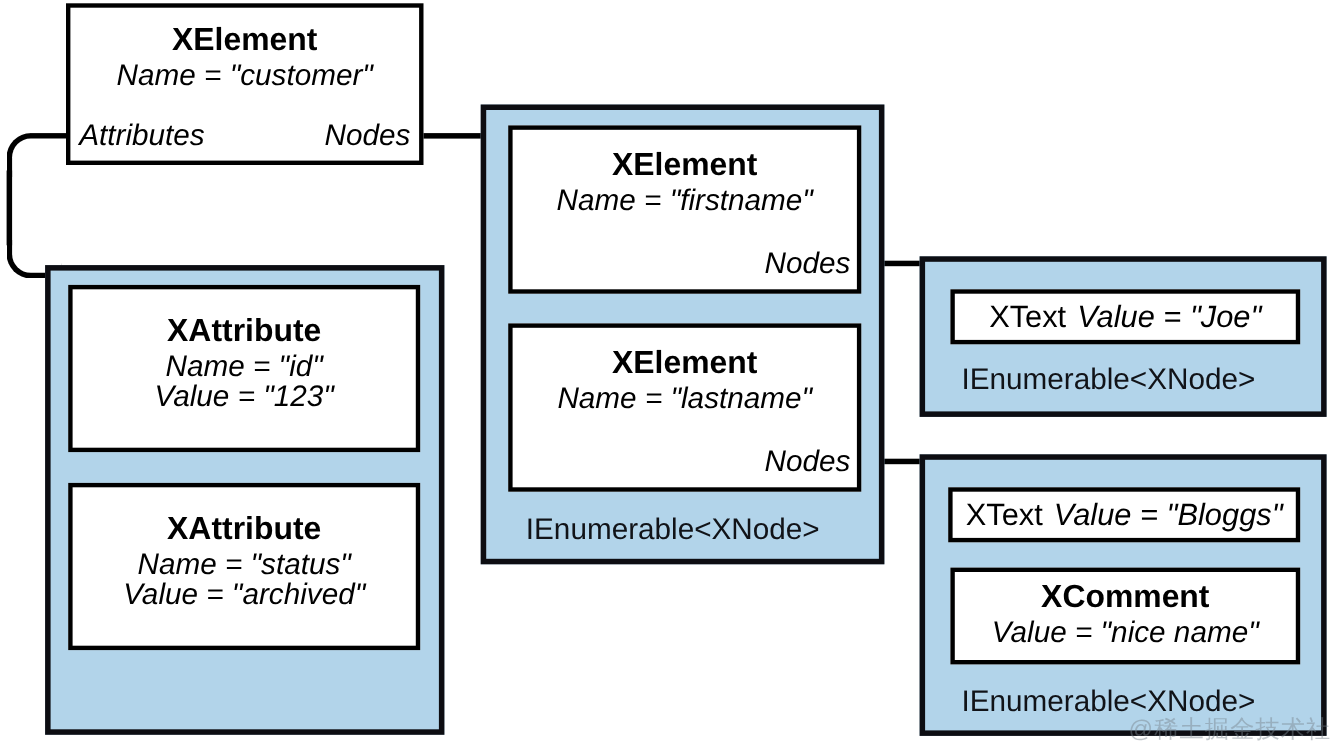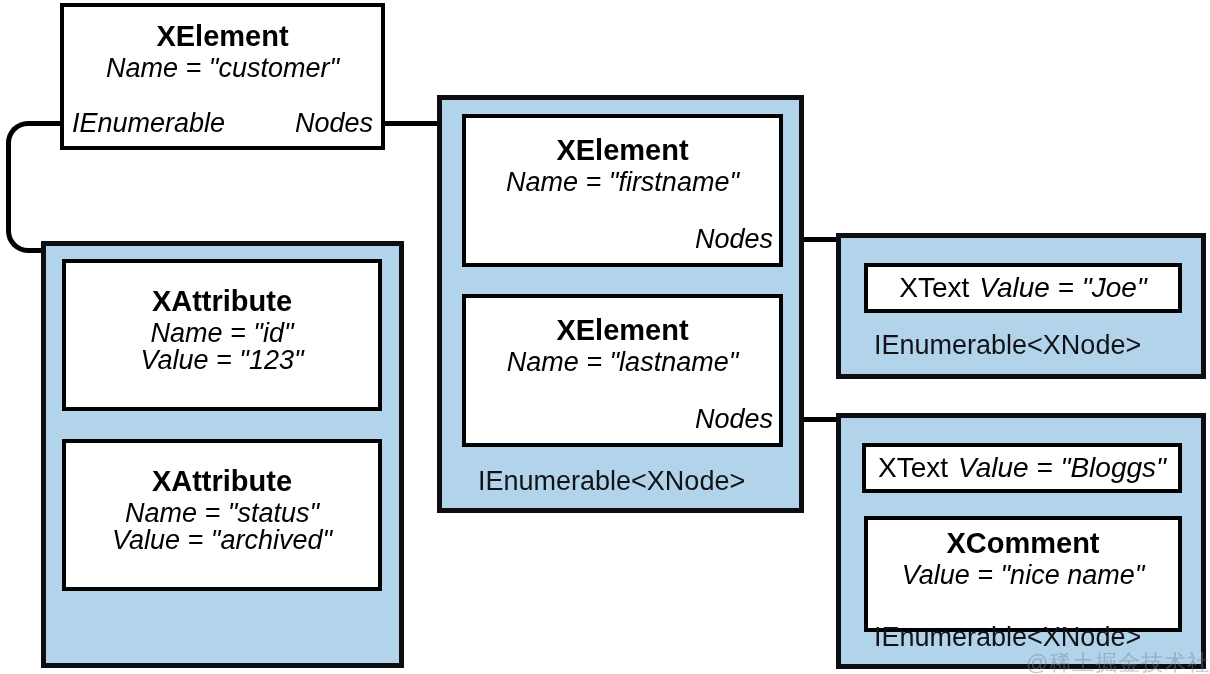--- a/index.html
+++ b/index.html
@@ -124,21 +124,21 @@
 
   <div class="conn conn-h" style="left:380px; top:121px; width:62px; height:5px;"></div>
 
   <div class="conn conn-h" style="left:778px; top:237px; width:62px; height:5px;"></div>
 
   <div class="conn conn-h" style="left:778px; top:417px; width:62px; height:5px;"></div>
 
   <div class="node" style="left:60px; top:3px; width:325px; height:147px;">
     <div class="node-title" style="position:absolute; left:0; right:0; top:15px; font-size:29px;">XElement</div>
     <div class="node-prop" style="position:absolute; left:0; right:0; top:48px; font-size:27px;">Name = "customer"</div>
-    <div class="anchor-left" style="left:8px; top:103px; font-size:27px;">IEnumerable</div>
+    <div class="anchor-left" style="left:8px; top:103px; font-size:27px;">Attributes</div>
     <div class="anchor-right" style="right:8px; top:103px; font-size:27px;">Nodes</div>
   </div>
 
   <div class="panel" style="left:41px; top:241px; width:363px; height:427px;">
   </div>
 
   <div class="node" style="left:62px; top:259px; width:320px; height:152px;">
     <div class="node-title" style="position:absolute; left:0; right:0; top:24px; font-size:29px;">XAttribute</div>
     <div class="node-prop" style="position:absolute; left:0; right:0; top:57px; font-size:27px;">Name = "id"</div>
     <div class="node-prop" style="position:absolute; left:0; right:0; top:84px; font-size:27px;">Value = "123"</div>
@@ -181,21 +181,21 @@
 
   <div class="panel" style="left:836px; top:413px; width:370px; height:256px;">
   </div>
 
   <div class="node" style="left:862px; top:443px; width:320px; height:50px;">
     <div class="node-inline" style="position:absolute; left:0; right:0; top:7px; font-size:28px;">
       <span class="kw">XText</span><span class="val" style="margin-left:10px;">Value = "Bloggs"</span>
     </div>
   </div>
 
-  <div class="node" style="left:864px; top:516px; width:318px; height:116px;">
+  <div class="node" style="left:864px; top:516px; width:318px; height:88px;">
     <div class="node-title" style="position:absolute; left:0; right:0; top:9px; font-size:29px;">XComment</div>
     <div class="node-prop" style="position:absolute; left:0; right:0; top:42px; font-size:27px;">Value = "nice name"</div>
   </div>
 
   <div class="panel-label" style="left:874px; top:624px; font-size:27px;">IEnumerable&lt;XNode&gt;</div>
 
   <div class="watermark" style="left:1026px; top:648px; font-size:22px;">@稀土掘金技术社区</div>
 
 </div>
 

